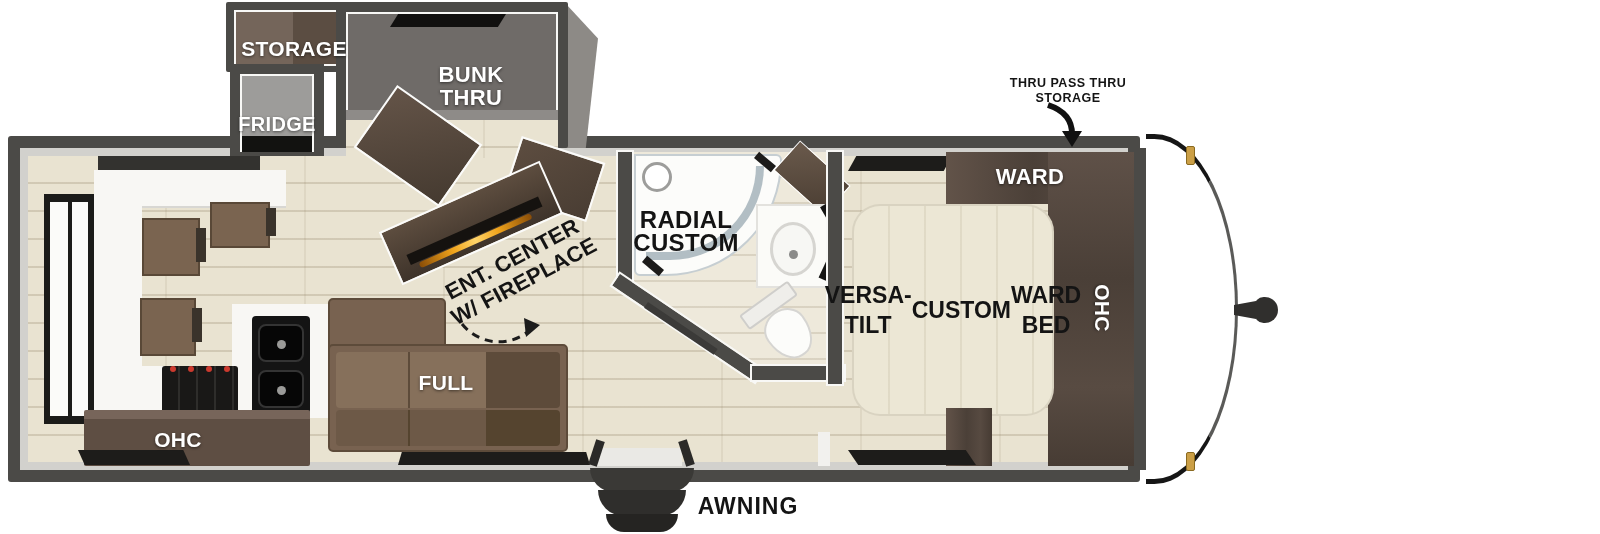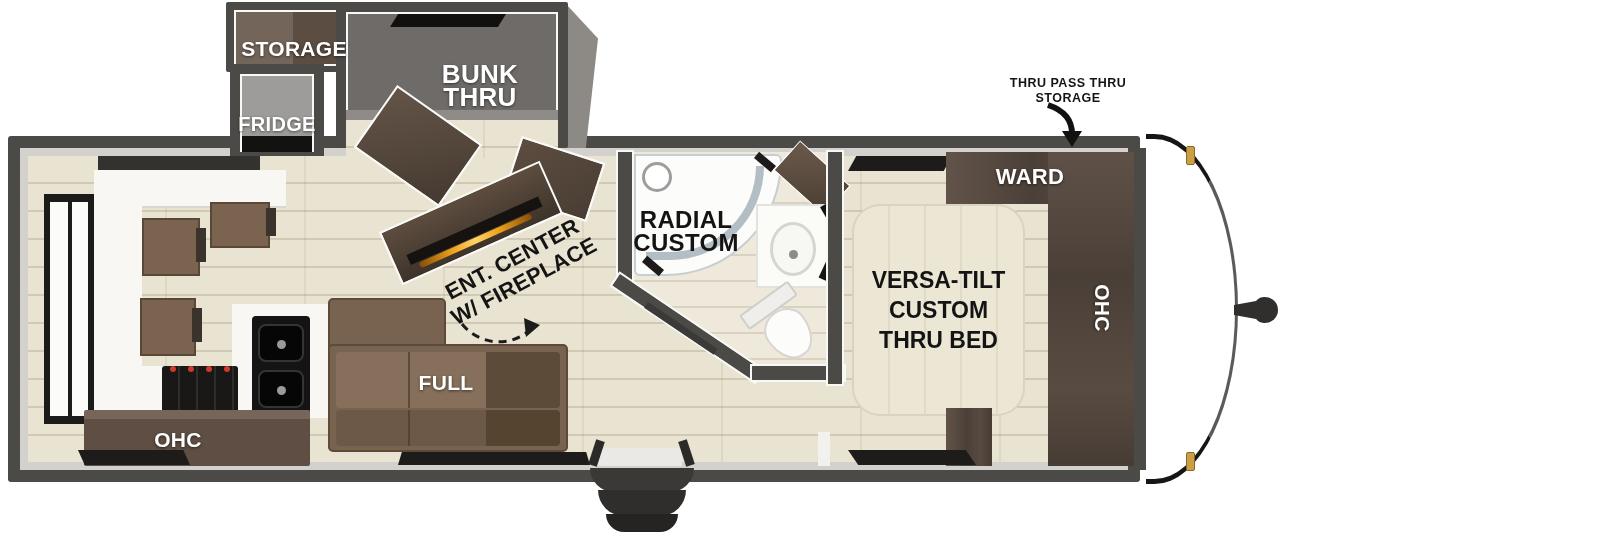--- a/index.html
+++ b/index.html
@@ -135,24 +135,24 @@
     <div class="abs" style="left:4px;top:2px;width:60px;height:18px;background:#efeeea;border:2px solid #cfcecb;border-radius:3px;box-sizing:border-box;"></div>
     <div class="abs" style="left:12px;top:20px;width:44px;height:52px;background:#fcfcfa;border:2px solid #d6d5d2;border-radius:50% 50% 46% 46% / 38% 38% 60% 60%;box-sizing:border-box;"></div>
   </div>
 
   <div class="wall wout" style="left:828px;top:152px;width:14px;height:232px;"></div>
   <div class="abs" style="left:818px;top:432px;width:12px;height:34px;background:#f2f1ee;"></div>
   <div class="win" style="left:848px;top:156px;width:104px;height:15px;clip-path:polygon(8% 0,100% 0,92% 100%,0 100%);"></div>
 
   <div class="abs wood" style="left:946px;top:152px;width:192px;height:52px;"></div>
   <div class="abs wood" style="left:1048px;top:152px;width:92px;height:314px;background:linear-gradient(180deg,#5f5148,#4a3f37 40%,#584b42 75%,#473c34);"></div>
-  <div class="abs" style="left:854px;top:206px;width:169px;height:208px;background:#ece7d5;border-radius:26px;box-shadow:0 0 0 2px #d9d3c1;background-image:repeating-linear-gradient(90deg,transparent 0 34px,rgba(150,138,105,.14) 34px 36px);display:flex;flex-direction:column;align-items:center;justify-content:center;text-align:center;font-weight:bold;color:#141414;font-size:23px;line-height:30px;">
+  <div class="abs" style="left:854px;top:206px;width:198px;height:208px;background:#ece7d5;border-radius:26px;box-shadow:0 0 0 2px #d9d3c1;background-image:repeating-linear-gradient(90deg,transparent 0 34px,rgba(150,138,105,.14) 34px 36px);display:flex;align-items:center;justify-content:center;text-align:center;font-weight:bold;color:#141414;font-size:23px;line-height:30px;">
     <span>VERSA-TILT</span>
     <span>CUSTOM</span>
-    <span>THRU BED</span>
+    <span>WARD BED</span>
   </div>
   <div class="abs wood" style="left:946px;top:408px;width:46px;height:58px;"></div>
   <div class="win" style="left:848px;top:450px;width:128px;height:15px;clip-path:polygon(0 0,92% 0,100% 100%,8% 100%);"></div>
 
   <div class="wall" style="left:1134px;top:148px;width:14px;height:322px;"></div>
   <div class="abs" style="left:1146px;top:134px;width:92px;height:350px;background:#ffffff;border-top:5px solid #161616;border-bottom:5px solid #161616;border-right:3px solid #5a5a58;border-radius:0 86px 86px 0 / 0 180px 180px 0;box-sizing:border-box;"></div>
   <div class="abs" style="left:1186px;top:146px;width:7px;height:17px;background:#cb9f46;border:1px solid #8a6a20;border-radius:2px;"></div>
   <div class="abs" style="left:1186px;top:452px;width:7px;height:17px;background:#cb9f46;border:1px solid #8a6a20;border-radius:2px;"></div>
   <div class="abs" style="left:1234px;top:301px;width:22px;height:18px;background:#302f2d;clip-path:polygon(0 22%,100% 0,100% 100%,0 78%);"></div>
   <div class="abs" style="left:1254px;top:297px;width:24px;height:26px;background:#302f2d;border-radius:40% 55% 55% 40% / 40% 50% 50% 40%;"></div>
@@ -162,21 +162,21 @@
     <span>STORAGE</span>
   </div>
   <svg style="left:1036px;top:102px;" width="50" height="46" viewBox="0 0 50 46">
     <path d="M12 3 C 30 9, 36 19, 36 32" fill="none" stroke="#111111" stroke-width="6"></path>
     <polygon points="26,29 46,29 36,45" fill="#111111"></polygon>
   </svg>
 
   <div class="lbl lw" style="left:234px;top:36px;width:120px;height:26px;font-size:21px;">
     <span>STORAGE</span>
   </div>
-  <div class="lbl lw" style="left:425px;top:60px;width:110px;height:52px;font-size:26px;line-height:23px;">
+  <div class="lbl lw" style="left:416px;top:60px;width:110px;height:52px;font-size:22px;line-height:23px;">
     <span>BUNK</span>
     <span>THRU</span>
   </div>
   <div class="lbl lw" style="left:217px;top:112px;width:120px;height:24px;font-size:20px;">
     <span>FRIDGE</span>
   </div>
   <div class="lbl lb" style="left:611px;top:190px;width:150px;height:50px;font-size:24px;line-height:23px;margin-top:16px;">
     <span>RADIAL</span>
     <span>CUSTOM</span>
   </div>
@@ -189,14 +189,17 @@
   </div>
   <div class="lbl lw" style="left:128px;top:428px;width:100px;height:24px;font-size:21px;">
     <span>OHC</span>
   </div>
   <div class="lbl lw" style="left:980px;top:165px;width:100px;height:24px;font-size:22px;">
     <span>WARD</span>
   </div>
   <div class="lbl lw" style="left:1056px;top:293px;width:92px;height:30px;font-size:21px;transform:rotate(90deg);">
     <span>OHC</span>
   </div>
+  <div class="lbl lb" style="left:678px;top:493px;width:140px;height:26px;font-size:23px;letter-spacing:1px;">
+    <span>AWNING</span>
+  </div>
 
 </div>
 
 </body></html>

